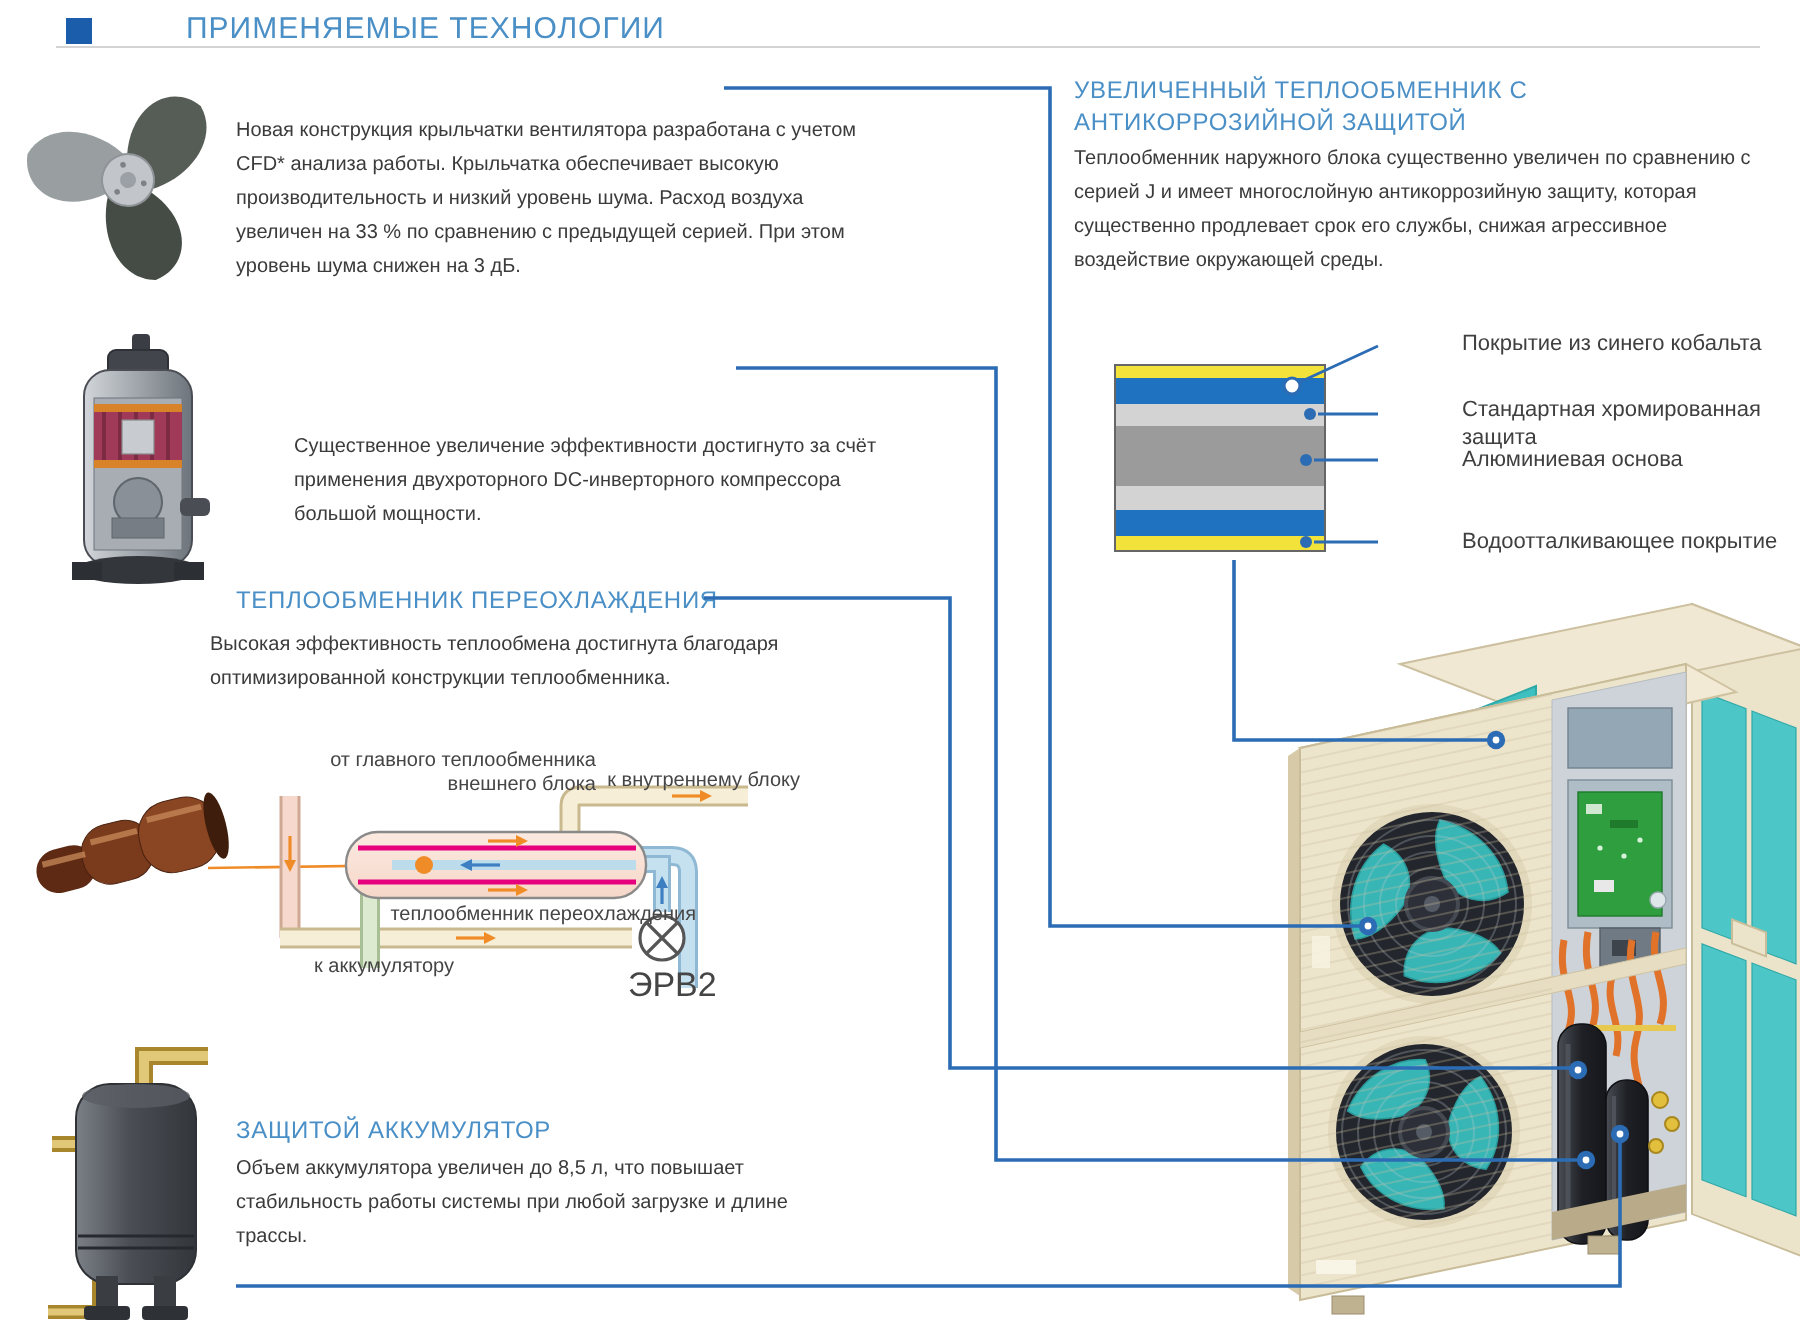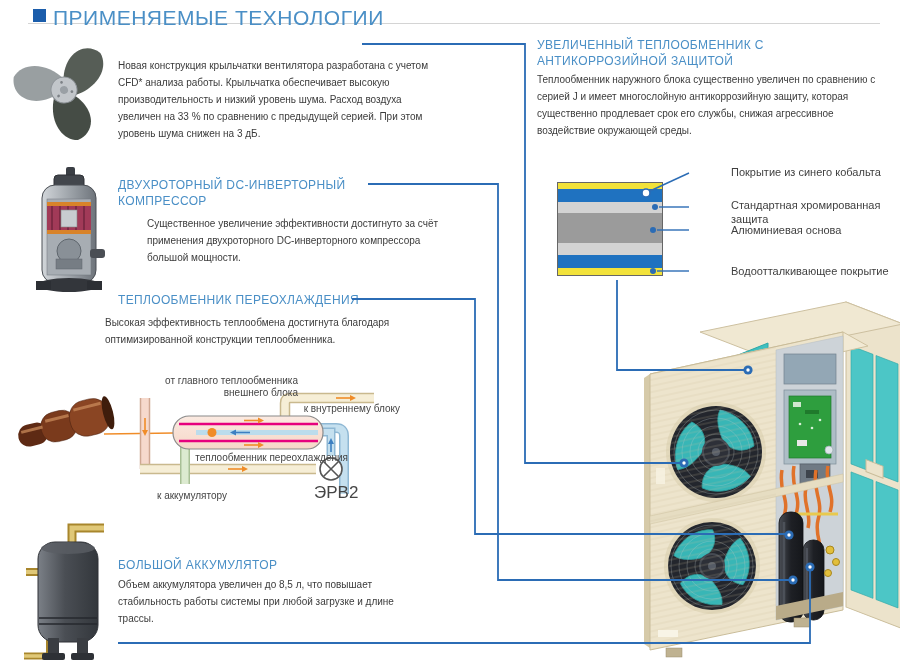--- a/index.html
+++ b/index.html
@@ -1,21 +1,21 @@
 <!DOCTYPE html>
 <html><head>
 <meta charset="utf-8">
 <style>
   html,body{margin:0;padding:0;background:#fff;}
   #page{
     position:relative;width:900px;height:669px;background:#ffffff;overflow:hidden;
     font-family:"Liberation Sans","DejaVu Sans",sans-serif;color:#3b3b3b;
   }
   .abs{position:absolute;}
-  .page-title{font-size:21px;letter-spacing:.5px;color:#4a8fc6;}
+  .page-title{font-size:15px;letter-spacing:.5px;color:#4a8fc6;margin-left:40px;}
   .title-square{width:13px;height:13px;background:#1b5dab;}
   .hairline{height:1px;background:#d4d4d4;}
   .sec-h{font-size:12px;line-height:16px;letter-spacing:.35px;color:#4a8fc6;}
   .sec-b{font-size:10px;line-height:17px;color:#3b3b3b;}
   .dlabel{font-size:10px;line-height:12px;color:#454545;text-align:right;}
   .llabel{font-size:11px;line-height:13.5px;color:#3f3f3f;padding-left:36px;}
   .valve-label{font-size:17px;color:#454545;}
   .layers{width:106px;height:94px;border:1px solid #666;box-sizing:border-box;display:flex;flex-direction:column;}
   .layers>div{width:100%;}
   svg{display:block;}
@@ -25,27 +25,26 @@
 <body>
 
 <div id="page">
 
   <div class="abs title-square z2" style="left:33px;top:9px;"></div>
   <div class="abs page-title z2" style="left:53px;top:6px;">ПРИМЕНЯЕМЫЕ ТЕХНОЛОГИИ</div>
   <div class="abs hairline z1" style="left:28px;top:23px;width:852px;"></div>
 
   <div class="abs sec-b z2" style="left:118px;top:57px;width:312px;">Новая конструкция крыльчатки вентилятора разработана с учетом CFD* анализа работы. Крыльчатка обеспечивает высокую производительность и низкий уровень шума. Расход воздуха увеличен на 33 % по сравнению с предыдущей серией. При этом уровень шума снижен на 3 дБ.</div>
 
-  <div class="abs sec-h z2" style="left:118px;top:177px;width:240px;">ДВУХРОТОРНЫЙ DC-ИНВЕРТОРНЫЙ КОМПРЕССОР</div>
   <div class="abs sec-b z2" style="left:118px;top:215px;width:312px;margin-left:29px;">Существенное увеличение эффективности достигнуто за счёт применения двухроторного DC-инверторного компрессора большой мощности.</div>
 
   <div class="abs sec-h z2" style="left:118px;top:292px;width:250px;">ТЕПЛООБМЕННИК ПЕРЕОХЛАЖДЕНИЯ</div>
   <div class="abs sec-b z2" style="left:105px;top:314px;width:312px;">Высокая эффективность теплообмена достигнута благодаря оптимизированной конструкции теплообменника.</div>
 
-  <div class="abs sec-h z2" style="left:118px;top:557px;width:260px;">БОЛЬШОЙ АККУМУЛЯТОР</div>
+  <div class="abs sec-h z2" style="left:118px;top:557px;width:260px;">ЗАЩИТОЙ АККУМУЛЯТОР</div>
   <div class="abs sec-b z2" style="left:118px;top:576px;width:300px;">Объем аккумулятора увеличен до 8,5 л, что повышает стабильность работы системы при любой загрузке и длине трассы.</div>
 
   <div class="abs sec-h z2" style="left:537px;top:37px;width:358px;">УВЕЛИЧЕННЫЙ ТЕПЛООБМЕННИК С АНТИКОРРОЗИЙНОЙ ЗАЩИТОЙ</div>
   <div class="abs sec-b z2" style="left:537px;top:71px;width:356px;">Теплообменник наружного блока существенно увеличен по сравнению с серией J и имеет многослойную антикоррозийную защиту, которая существенно продлевает срок его службы, снижая агрессивное воздействие окружающей среды.</div>
 
   <div class="abs layers z2" style="left:557px;top:182px;">
     <div style="height:6px;background:#f2e23a;"></div>
     <div style="height:13px;background:#1f72c0;"></div>
     <div style="height:11px;background:#d3d3d3;"></div>
     <div style="height:30px;background:#9b9b9b;"></div>
@@ -182,23 +181,23 @@
       <path d="M328,444 L331,438 L334,444 Z" fill="#3d7fc1"></path>
     </g>
 
     <g>
       <circle cx="331" cy="469" r="11" fill="#ffffff" stroke="#555" stroke-width="1.6"></circle>
       <line x1="323.5" y1="461.5" x2="338.5" y2="476.5" stroke="#555" stroke-width="1.6"></line>
       <line x1="338.5" y1="461.5" x2="323.5" y2="476.5" stroke="#555" stroke-width="1.6"></line>
     </g>
   </svg>
   <div class="abs dlabel z2" style="left:133px;top:375px;width:165px;">от главного теплообменника внешнего блока</div>
-  <div class="abs dlabel z2" style="left:280px;top:385px;width:120px;margin-top:18px;">к внутреннему блоку</div>
+  <div class="abs dlabel z2" style="left:280px;top:385px;width:120px;">к внутреннему блоку</div>
   <div class="abs dlabel z2" style="left:178px;top:452px;width:170px;white-space:nowrap;">теплообменник переохлаждения</div>
-  <div class="abs dlabel z2" style="left:127px;top:490px;width:100px;white-space:nowrap;">к аккумулятору</div>
+  <div class="abs dlabel z2" style="left:127px;top:478px;width:100px;white-space:nowrap;">к аккумулятору</div>
   <div class="abs valve-label z2" style="left:314px;top:483px;">ЭРВ2</div>
 
   <svg class="abs z1" style="left:630px;top:300px;" width="275" height="369" viewBox="630 300 275 369">
     <defs>
       <linearGradient id="tankG" x1="0" y1="0" x2="1" y2="0">
         <stop offset="0" stop-color="#4a4e55"></stop>
           <stop offset="0.5" stop-color="#1e2025"></stop>
           <stop offset="1" stop-color="#15171b"></stop>
       </linearGradient>
       <pattern id="slats" width="6" height="6" patternUnits="userSpaceOnUse" patternTransform="rotate(-12)">

